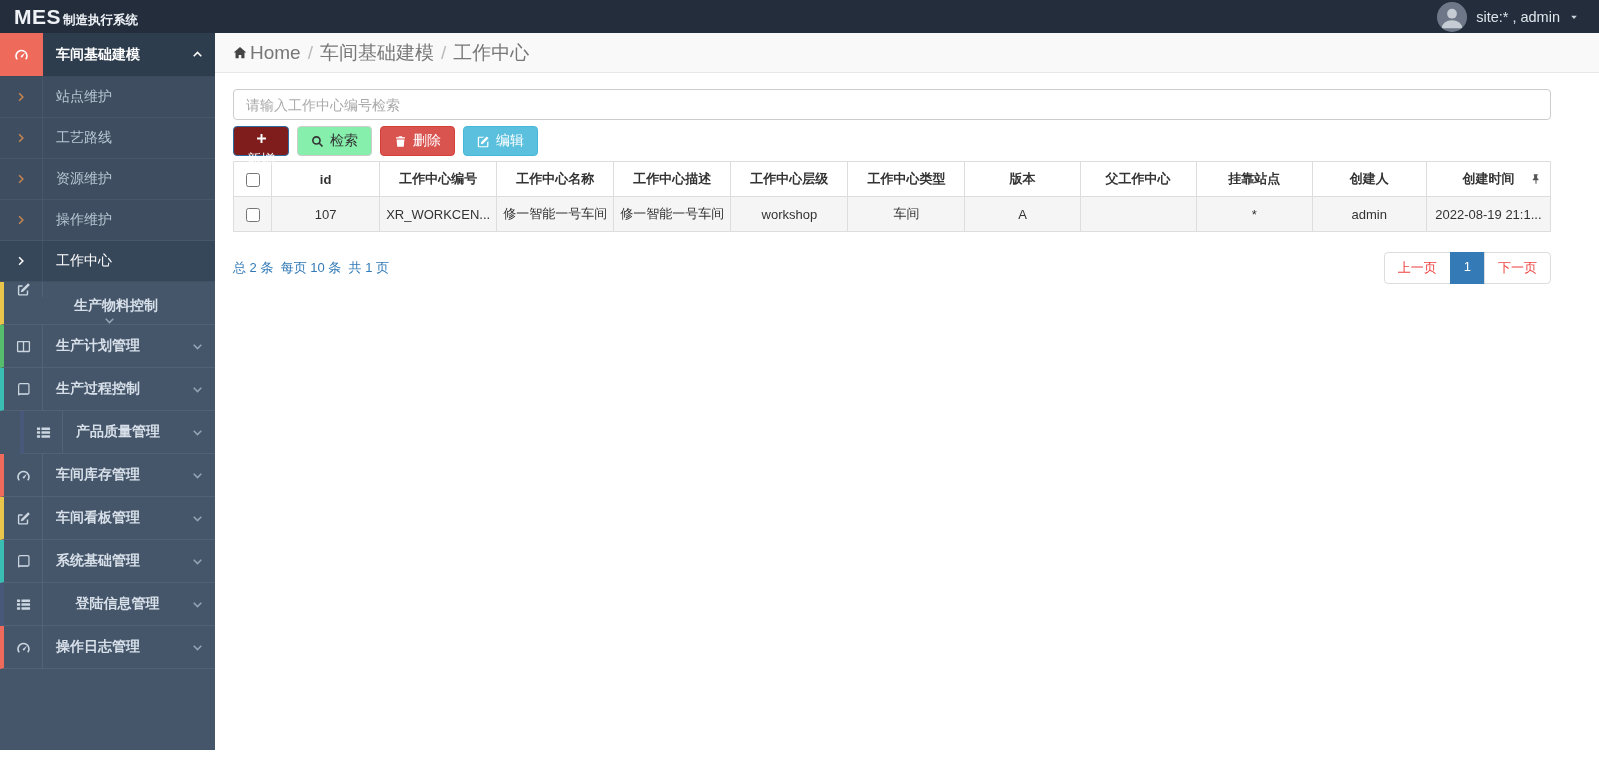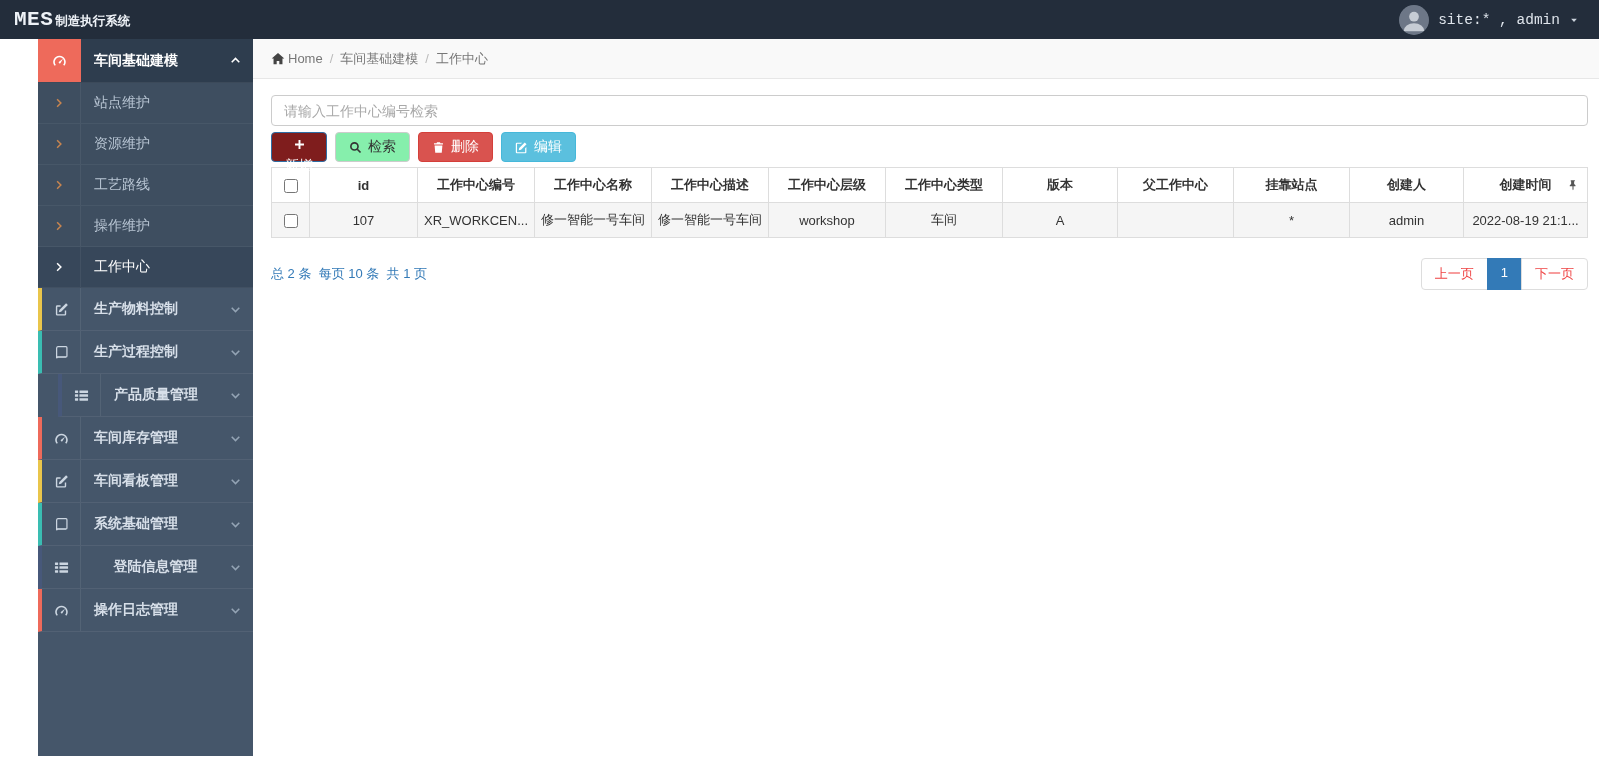--- a/index.html
+++ b/index.html
@@ -3,34 +3,33 @@
 <meta charset="utf-8">
 <style>
   * { box-sizing: border-box; margin: 0; padding: 0; }
   html,body { width: 1599px; height: 777px; }
   body {
     font-family: "Liberation Sans", "DejaVu Sans", sans-serif;
     background: #fff; overflow: hidden; color: #333;
   }
   
   .navbar {
-    height: 39px; background: #232d3b;
+    height: 33px; background: #232d3b;
     display: flex; align-items: center; justify-content: space-between;
     padding: 0 20px 0 14px;
-    font-family: Liberation Mono, monospace;
   }
   .brand { display: flex; align-items: baseline; color: #eef2f7; cursor: pointer; }
   .brand-mes { font-size: 21px; font-weight: bold; letter-spacing: .5px; }
   .brand-sub { font-size: 12.5px; font-weight: bold; margin-left: 2px; }
   .nav-user { display: flex; align-items: center; gap: 9px; color: #dfe5ec; font-size: 14.5px; cursor: pointer; }
   .avatar { width: 30px; height: 30px; border-radius: 50%; overflow: hidden; display: flex; background:#55606e; }
   .nav-caret { display: flex; color: #cbd3dc; }
 
   
-  .body { display: flex; height: 732px; padding-left: 38px; }
+  .body { display: flex; height: 732px; }
   .sidebar-col { width: 215px; flex: none; background: #fff; }
   .sidebar { background: #45566a; height: 717px; }
 
   
   .side-item {
     height: 43px; display: flex; align-items: center; cursor: pointer;
     border-left: 4px solid transparent;
     border-bottom: 1px solid rgba(255,255,255,.07);
   }
   .side-icon {
@@ -56,21 +55,21 @@
     color: #c8854f; border-right: 1px solid rgba(255,255,255,.06);
   }
   .sub-label { padding-left: 13px; font-size: 14px; }
   .sub-item.active { background: #37475a; color: #fff; }
   .sub-item.active .sub-arrow { color: #fff; }
 
   
   .content { flex: 1; display: flex; flex-direction: column; background: #fff; }
   .breadcrumb-bar {
     height: 40px; background: #f9f9f9; border-bottom: 1px solid #e7e7e7;
-    display: flex; align-items: center; padding: 0 18px; font-size: 13px; color: #777;
+    display: flex; align-items: center; padding: 0 18px; font-size: 19px; color: #777;
   }
   .breadcrumb-bar .home-icon { color: #444; display: flex; margin-right: 3px; }
   .breadcrumb-bar a { color: #777; text-decoration: none; cursor: pointer; }
   .sep { color: #bbb; margin: 0 7px; }
 
   .page { padding: 16px 48px 0 18px; }
   .search {
     width: 100%; height: 31px; border: 1px solid #ccc; border-radius: 4px;
     padding: 5px 12px; font-size: 14px; color: #555; outline: none;
     font-family: inherit;
@@ -165,56 +164,70 @@
               </svg>
             </span>
           <span class="sub-label">站点维护</span>
         </div>
         <div class="sub-item">
           <span class="sub-arrow">
               <svg viewBox="0 0 16 16" width="10" height="10" fill="none" stroke="currentColor" stroke-width="2.4">
                 <path d="M5 2l6 6-6 6"></path>
               </svg>
             </span>
-          <span class="sub-label">资源维护</span>
+          <span class="sub-label">工艺路线</span>
         </div>
         <div class="sub-item">
           <span class="sub-arrow">
               <svg viewBox="0 0 16 16" width="10" height="10" fill="none" stroke="currentColor" stroke-width="2.4">
                 <path d="M5 2l6 6-6 6"></path>
               </svg>
             </span>
-          <span class="sub-label">工艺路线</span>
+          <span class="sub-label">资源维护</span>
         </div>
         <div class="sub-item">
           <span class="sub-arrow">
               <svg viewBox="0 0 16 16" width="10" height="10" fill="none" stroke="currentColor" stroke-width="2.4">
                 <path d="M5 2l6 6-6 6"></path>
               </svg>
             </span>
           <span class="sub-label">操作维护</span>
         </div>
         <div class="sub-item active">
           <span class="sub-arrow">
               <svg viewBox="0 0 16 16" width="10" height="10" fill="none" stroke="currentColor" stroke-width="2.4">
                 <path d="M5 2l6 6-6 6"></path>
               </svg>
             </span>
           <span class="sub-label">工作中心</span>
         </div>
       </div>
 
-      <div class="side-item" style="border-left-color: rgb(233, 197, 75);">
+      <div class="side-item" style="border-left-color: rgb(233, 197, 75); flex-direction: column;">
         <span class="side-icon">
             <svg viewBox="0 0 16 16" width="15" height="15" fill="currentColor">
               <path d="M12.9 1.2l1.9 1.9-7.2 7.2-2.5.6.6-2.5 7.2-7.2z"></path>
               <path d="M13 9v4a1.5 1.5 0 0 1-1.5 1.5h-8A1.5 1.5 0 0 1 2 13V5a1.5 1.5 0 0 1 1.5-1.5H7V5H3.5v8h8V9H13z"></path>
             </svg>
           </span>
         <span class="side-label">生产物料控制</span>
+        <span class="side-caret">
+            <svg viewBox="0 0 16 16" width="11" height="11" fill="none" stroke="currentColor" stroke-width="2.2">
+              <path d="M2.5 5.5L8 11l5.5-5.5"></path>
+            </svg>
+          </span>
+      </div>
+      <div class="side-item" style="border-left-color: rgb(85, 189, 108);">
+        <span class="side-icon">
+            <svg viewBox="0 0 16 16" width="15" height="15" fill="none" stroke="currentColor" stroke-width="1.4">
+              <rect x="1.7" y="2.7" width="12.6" height="10.6" rx="0.5"></rect>
+              <line x1="8" y1="2.7" x2="8" y2="13.3"></line>
+            </svg>
+          </span>
+        <span class="side-label">生产计划管理</span>
         <span class="side-caret">
             <svg viewBox="0 0 16 16" width="11" height="11" fill="none" stroke="currentColor" stroke-width="2.2">
               <path d="M2.5 5.5L8 11l5.5-5.5"></path>
             </svg>
           </span>
       </div>
       <div class="side-item" style="border-left-color: rgb(58, 189, 178);">
         <span class="side-icon">
             <svg viewBox="0 0 16 16" width="15" height="15" fill="none" stroke="currentColor" stroke-width="1.3">
               <path d="M4.2 1.8h8.6a1 1 0 0 1 1 1v9a1 1 0 0 1-1 1H4.4a1.6 1.6 0 0 0-1.6 1.4V3.4a1.6 1.6 0 0 1 1.4-1.6z"></path>

